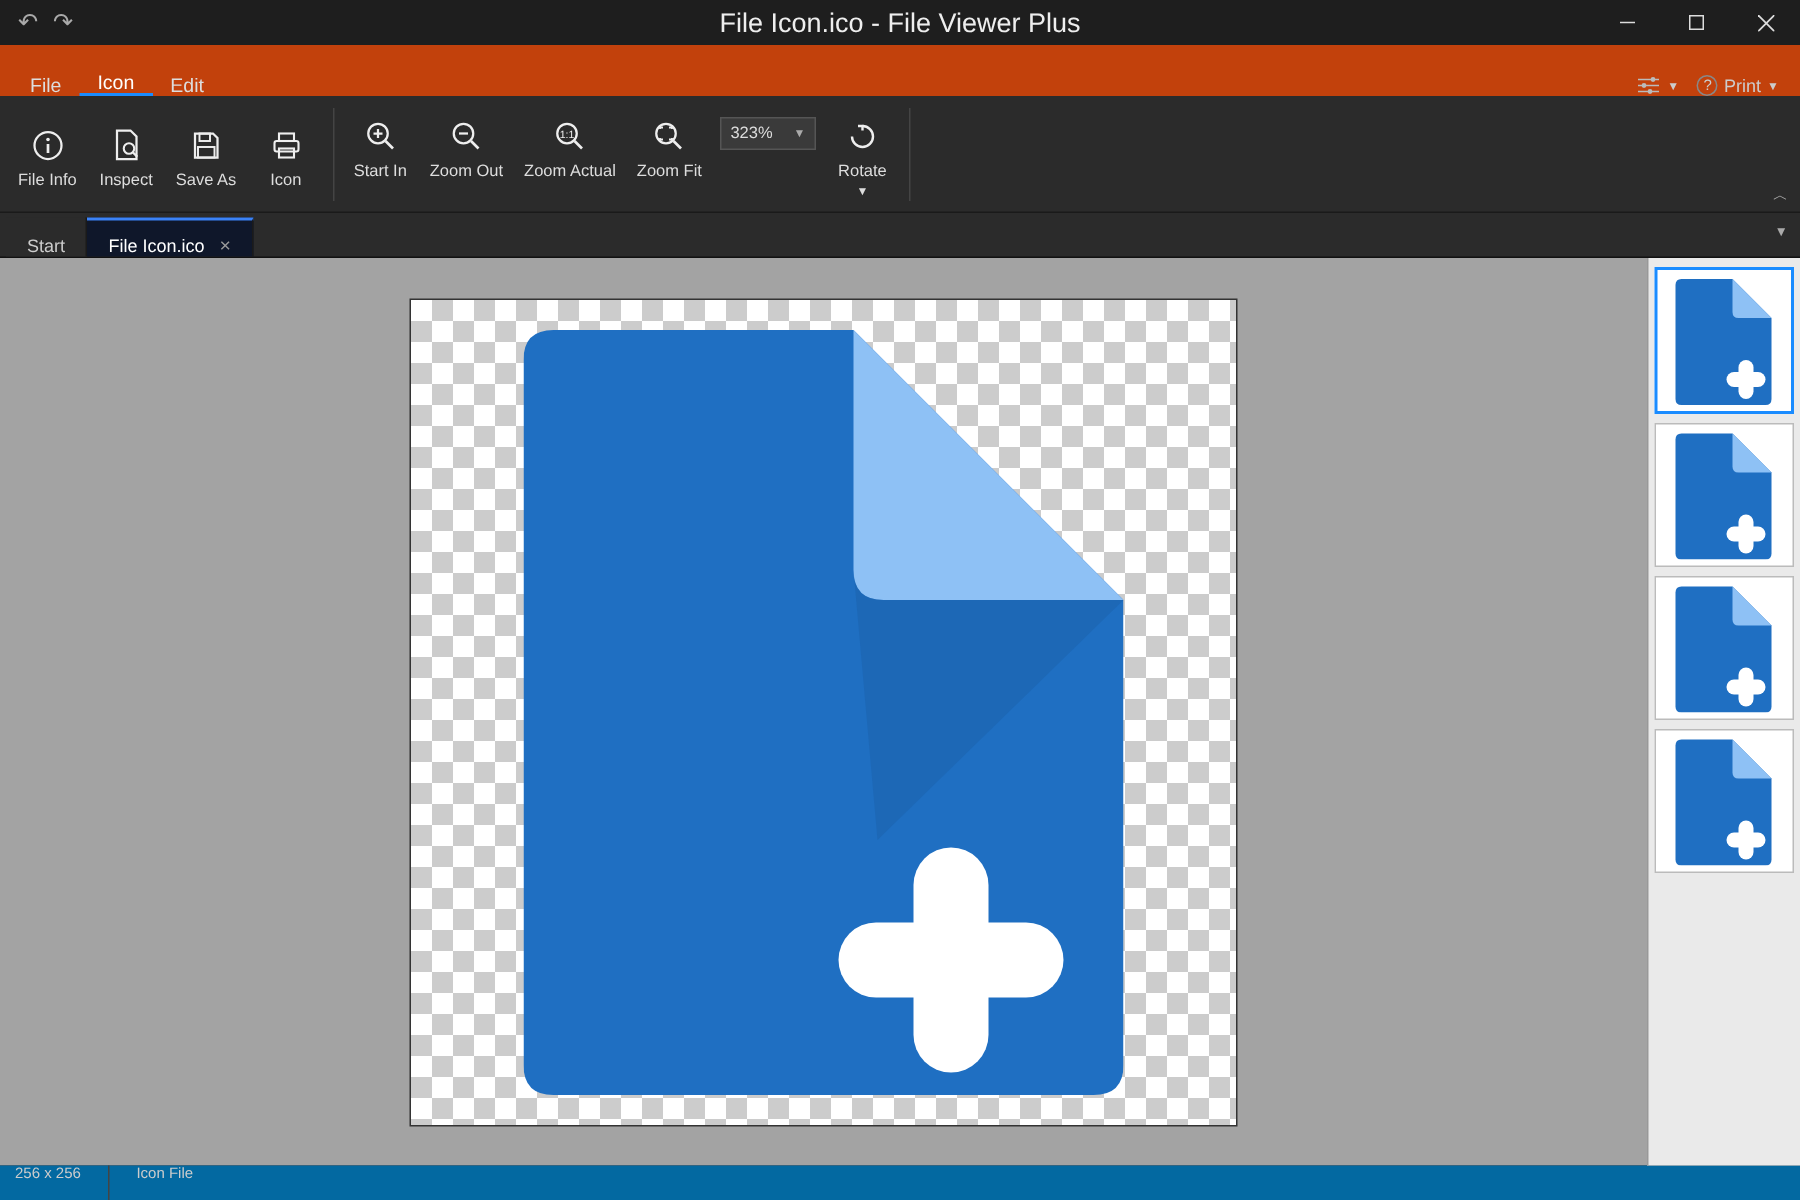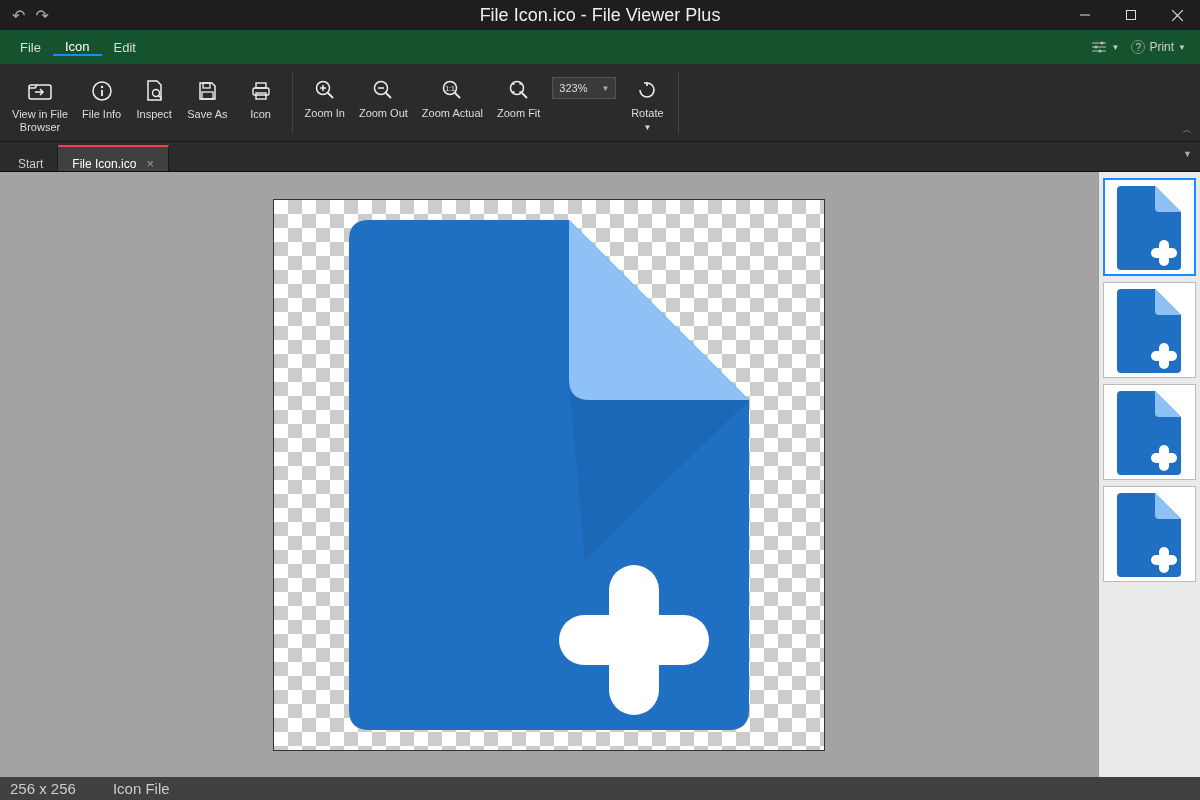--- a/index.html
+++ b/index.html
@@ -3,49 +3,49 @@
 <meta charset="utf-8">
 <style>
 *{margin:0;padding:0;box-sizing:border-box;font-family:"Segoe UI",Arial,sans-serif;user-select:none}
 html,body{width:1200px;height:800px;overflow:hidden;background:#1e1e1e;color:#ddd}
 .titlebar{height:30px;background:#1e1e1e;display:flex;align-items:center;position:relative}
 .titlebar .history{display:flex;gap:10px;padding-left:12px}
 .titlebar .history span{font-size:16px;color:#aaa;cursor:pointer}
 .titlebar .title{position:absolute;left:50%;transform:translateX(-50%);font-size:18px;color:#eee}
 .titlebar .winbtns{margin-left:auto;display:flex}
 .titlebar .winbtns div{width:46px;height:30px;display:flex;align-items:center;justify-content:center;font-size:12px;color:#ddd;cursor:pointer}
-.menubar{height:34px;background:#14532d;display:flex;align-items:center;padding:0 8px}
+.menubar{height:34px;background:#c2410c;display:flex;align-items:flex-end;padding:0 8px}
 .menubar .menu-item{padding:0 12px;font-size:13px;display:flex;align-items:center;cursor:pointer;color:#ddd}
 .menubar .menu-item.active{border-bottom:2px solid #1a8cff;color:#fff}
 .menubar .spacer{flex:1}
 .menubar .right-group{display:flex;align-items:center;gap:12px;padding-right:6px}
 .menubar .settings-btn,.menubar .help-btn{display:flex;align-items:center;gap:4px;font-size:12px;color:#ccc;cursor:pointer}
 .menubar .help-btn .q{border:1px solid #888;border-radius:50%;width:14px;height:14px;display:flex;align-items:center;justify-content:center;font-size:10px}
 .ribbon{height:78px;background:#2b2b2b;display:flex;align-items:center;padding:0 6px;border-bottom:1px solid #1a1a1a;position:relative}
 .ribbon-group{display:flex;align-items:flex-start;gap:2px}
 .ribbon-btn{display:flex;flex-direction:column;align-items:center;padding:4px 6px 0;cursor:pointer;min-width:50px}
 .ribbon-btn .ico{height:30px;display:flex;align-items:center;justify-content:center;color:#eee}
 .ribbon-btn .lbl{font-size:11px;color:#ddd;text-align:center;line-height:13px;margin-top:2px}
 .ribbon-sep{width:1px;background:#444;height:62px;margin:0 6px}
 .zoom-select{height:22px;width:64px;background:#3a3a3a;border:1px solid #555;color:#ddd;font-size:11px;display:flex;align-items:center;justify-content:space-between;padding:0 6px;margin:6px 4px 0;cursor:pointer}
 .zoom-select .caret{font-size:8px;color:#aaa}
 .ribbon .collapse{position:absolute;right:8px;bottom:4px;font-size:10px;color:#aaa;cursor:pointer}
 .tabstrip{height:30px;background:#2b2b2b;display:flex;align-items:flex-end;padding-left:4px;border-bottom:1px solid #111;position:relative}
 .tab{height:26px;padding:0 14px;font-size:12px;display:flex;align-items:flex-end;gap:10px;background:#2b2b2b;color:#ccc;cursor:pointer;border-right:1px solid #1a1a1a}
-.tab.active{background:#404040;border-top:2px solid #ef4444;color:#fff}
+.tab.active{background:#0f172a;border-top:2px solid #3b82f6;color:#fff}
 .tab .x{font-size:13px;color:#999;cursor:pointer}
 .tabstrip .tab-menu{position:absolute;right:8px;top:7px;font-size:9px;color:#aaa;cursor:pointer}
 .content{height:605px;display:flex;background:#a3a3a3}
 .canvas-area{flex:1;display:flex;align-items:center;justify-content:center;overflow:hidden}
 .canvas-border{border:1px solid #333;background:#fff}
 .checker{background-image:linear-gradient(45deg,#ccc 25%,transparent 25%),linear-gradient(-45deg,#ccc 25%,transparent 25%),linear-gradient(45deg,transparent 75%,#ccc 75%),linear-gradient(-45deg,transparent 75%,#ccc 75%);background-size:28px 28px;background-position:0 0,0 14px,14px -14px,-14px 0;background-color:#fff;width:550px;height:550px;display:flex;align-items:center;justify-content:center}
 .thumbs{width:102px;background:#eaeaea;border-left:1px solid #999;padding:6px 4px;display:flex;flex-direction:column;gap:6px;overflow:auto}
 .thumb{border:1px solid #bbb;background:#fff;display:flex;align-items:center;justify-content:center;padding:4px;cursor:pointer}
 .thumb.selected{border:2px solid #1a8cff}
-.statusbar{height:23px;background:#404040;display:flex;align-items:center;font-size:15px;color:#ccc;padding:0 10px;gap:18px}
+.statusbar{height:23px;background:#0369a1;display:flex;font-size:10px;color:#ccc;padding:0 10px;gap:18px}
 .statusbar .cell{border-right:1px solid #444;padding-right:18px}
 svg{display:block}
 </style>
 </head>
 <body>
 
 <div class="titlebar">
   <div class="history">
     <span>↶</span>
     <span>↷</span>
@@ -95,31 +95,20 @@
       <span>Print</span>
       <span style="font-size:8px">▼</span>
     </div>
   </div>
 </div>
 
 <div class="ribbon">
   <div class="ribbon-group">
     <div class="ribbon-btn">
       <div class="ico">
-          <svg width="26" height="22">
-            <rect x="2" y="5" width="22" height="14" rx="2" fill="none" stroke="#eee" stroke-width="1.5"></rect>
-            <path d="M2 8 L8 8 L10 5" fill="none" stroke="#eee" stroke-width="1.5"></path>
-            <path d="M8 12 L16 12 M13 9 L16 12 L13 15" fill="none" stroke="#eee" stroke-width="1.5"></path>
-          </svg>
-        </div>
-      <div class="lbl" style="white-space:pre-line">View in File
-Browser</div>
-    </div>
-    <div class="ribbon-btn">
-      <div class="ico">
           <svg width="22" height="22">
             <circle cx="11" cy="11" r="9" fill="none" stroke="#eee" stroke-width="1.5"></circle>
             <circle cx="11" cy="7" r="1.2" fill="#eee"></circle>
             <line x1="11" y1="10" x2="11" y2="16" stroke="#eee" stroke-width="1.8"></line>
           </svg>
         </div>
       <div class="lbl">File Info</div>
     </div>
     <div class="ribbon-btn">
       <div class="ico">
@@ -156,21 +145,21 @@
   <div class="ribbon-group">
     <div class="ribbon-btn">
       <div class="ico">
           <svg width="22" height="22">
             <circle cx="9" cy="9" r="6.5" fill="none" stroke="#eee" stroke-width="1.5"></circle>
             <line x1="14" y1="14" x2="19" y2="19" stroke="#eee" stroke-width="1.8"></line>
             <line x1="6" y1="9" x2="12" y2="9" stroke="#eee" stroke-width="1.5"></line>
             <line x1="9" y1="6" x2="9" y2="12" stroke="#eee" stroke-width="1.5"></line>
           </svg>
         </div>
-      <div class="lbl">Zoom In</div>
+      <div class="lbl">Start In</div>
     </div>
     <div class="ribbon-btn">
       <div class="ico">
           <svg width="22" height="22">
             <circle cx="9" cy="9" r="6.5" fill="none" stroke="#eee" stroke-width="1.5"></circle>
             <line x1="14" y1="14" x2="19" y2="19" stroke="#eee" stroke-width="1.8"></line>
             <line x1="6" y1="9" x2="12" y2="9" stroke="#eee" stroke-width="1.5"></line>
           </svg>
         </div>
       <div class="lbl">Zoom Out</div>

